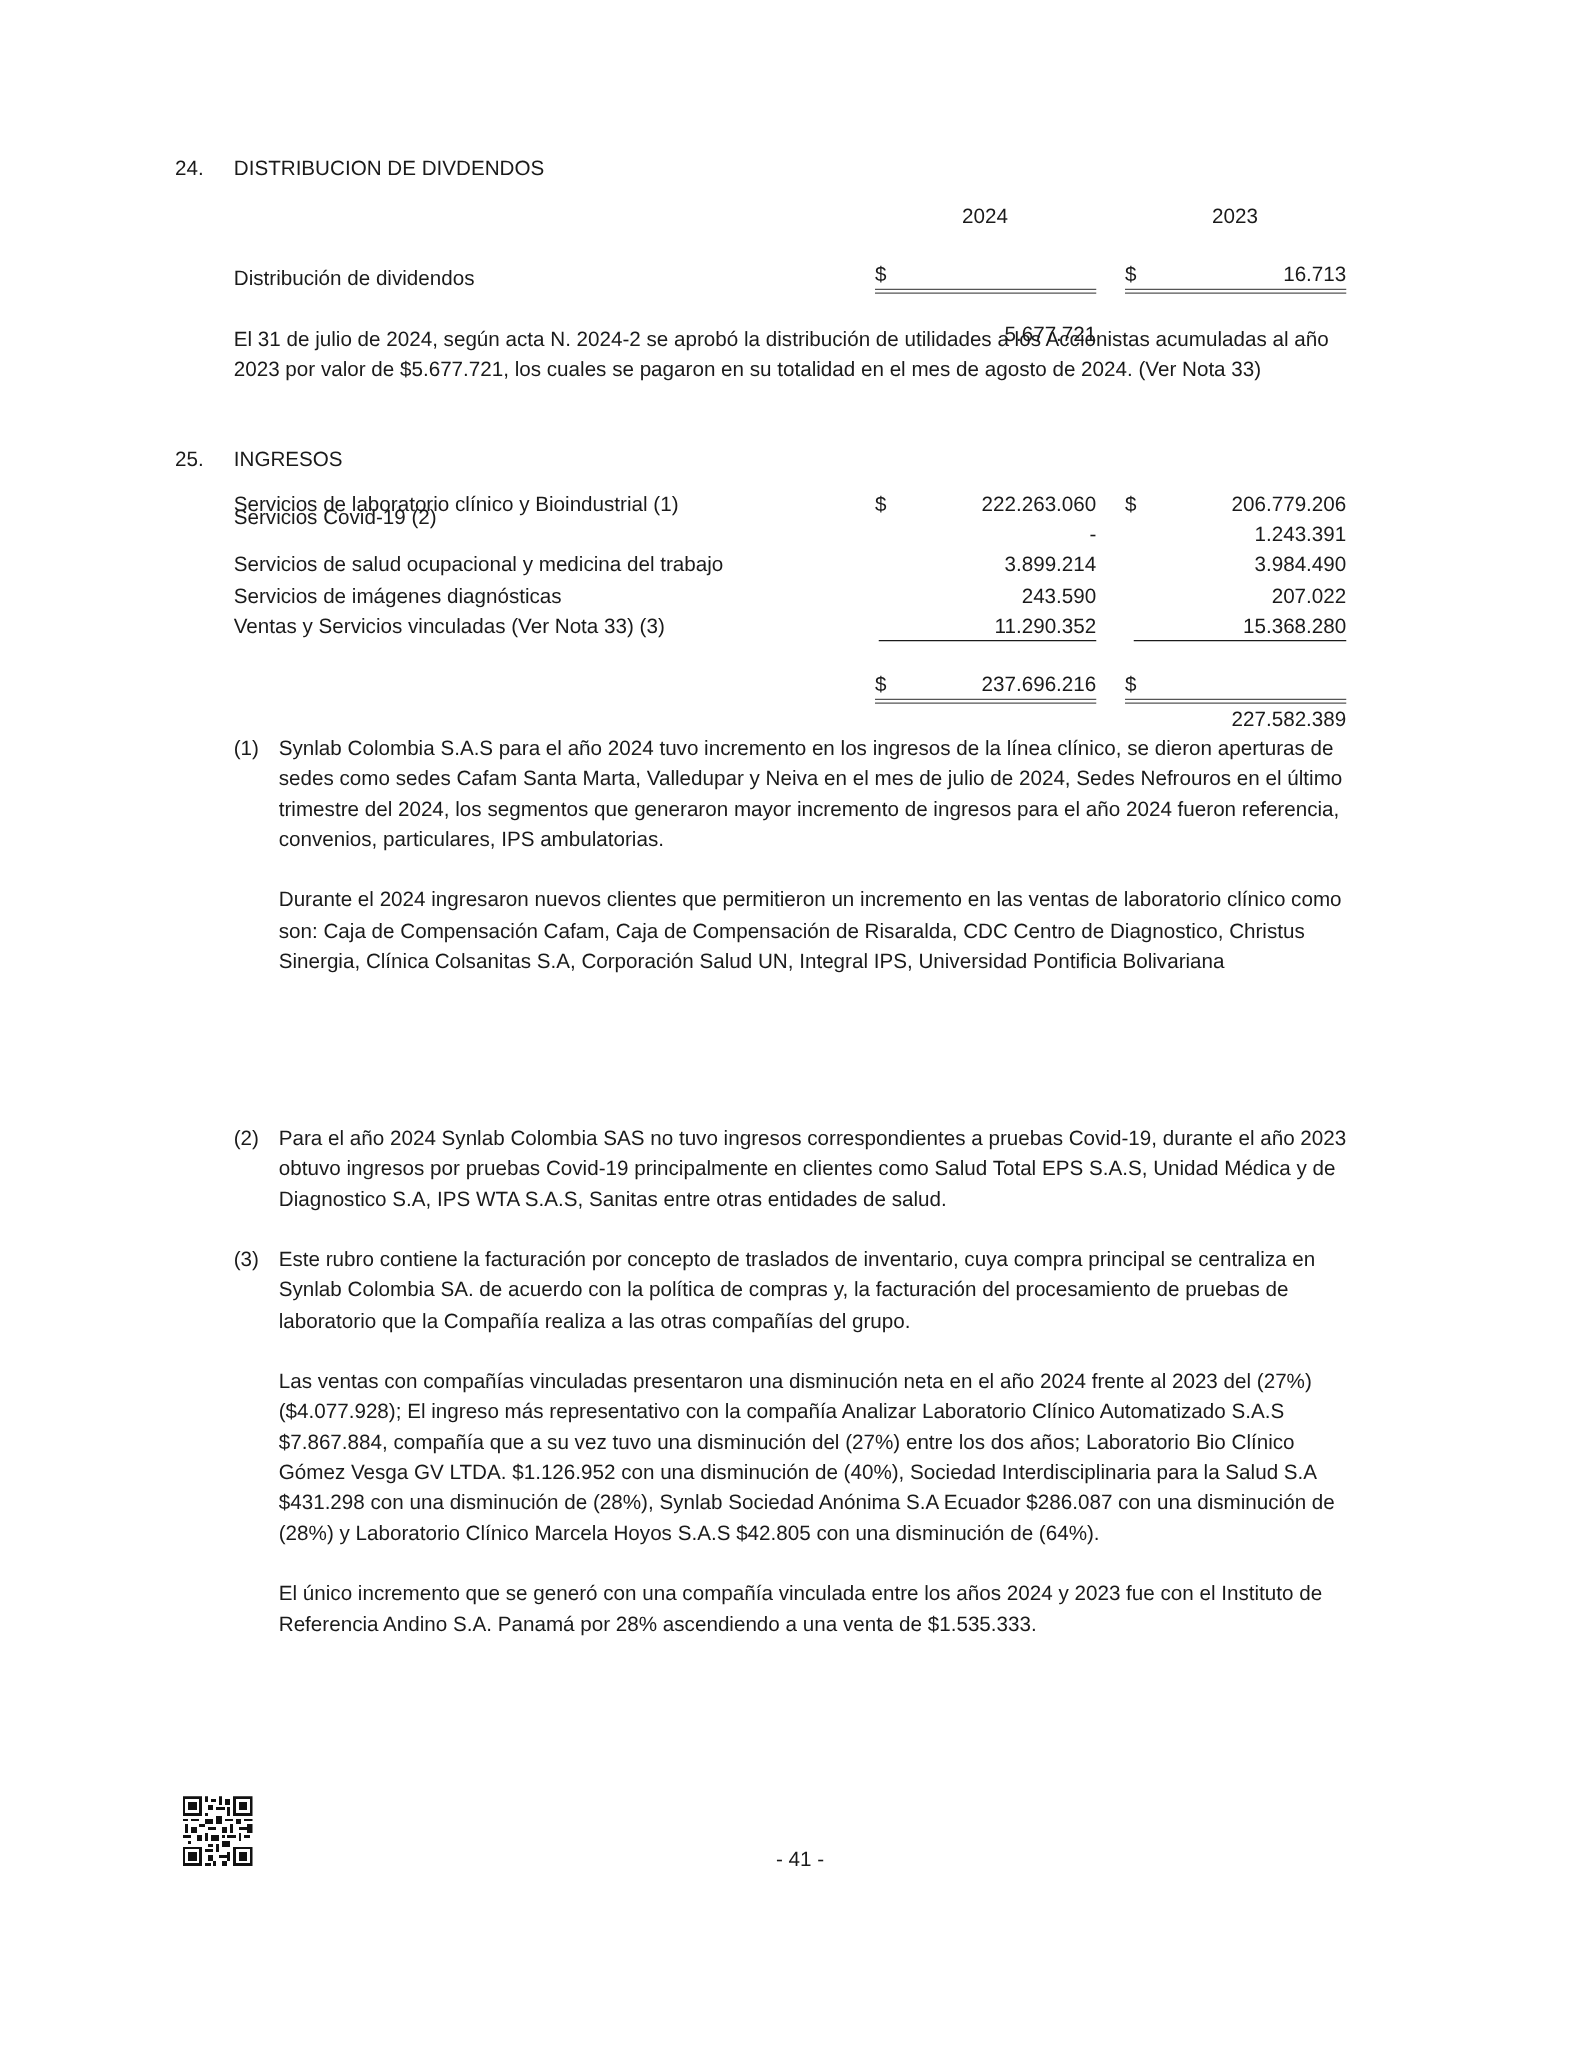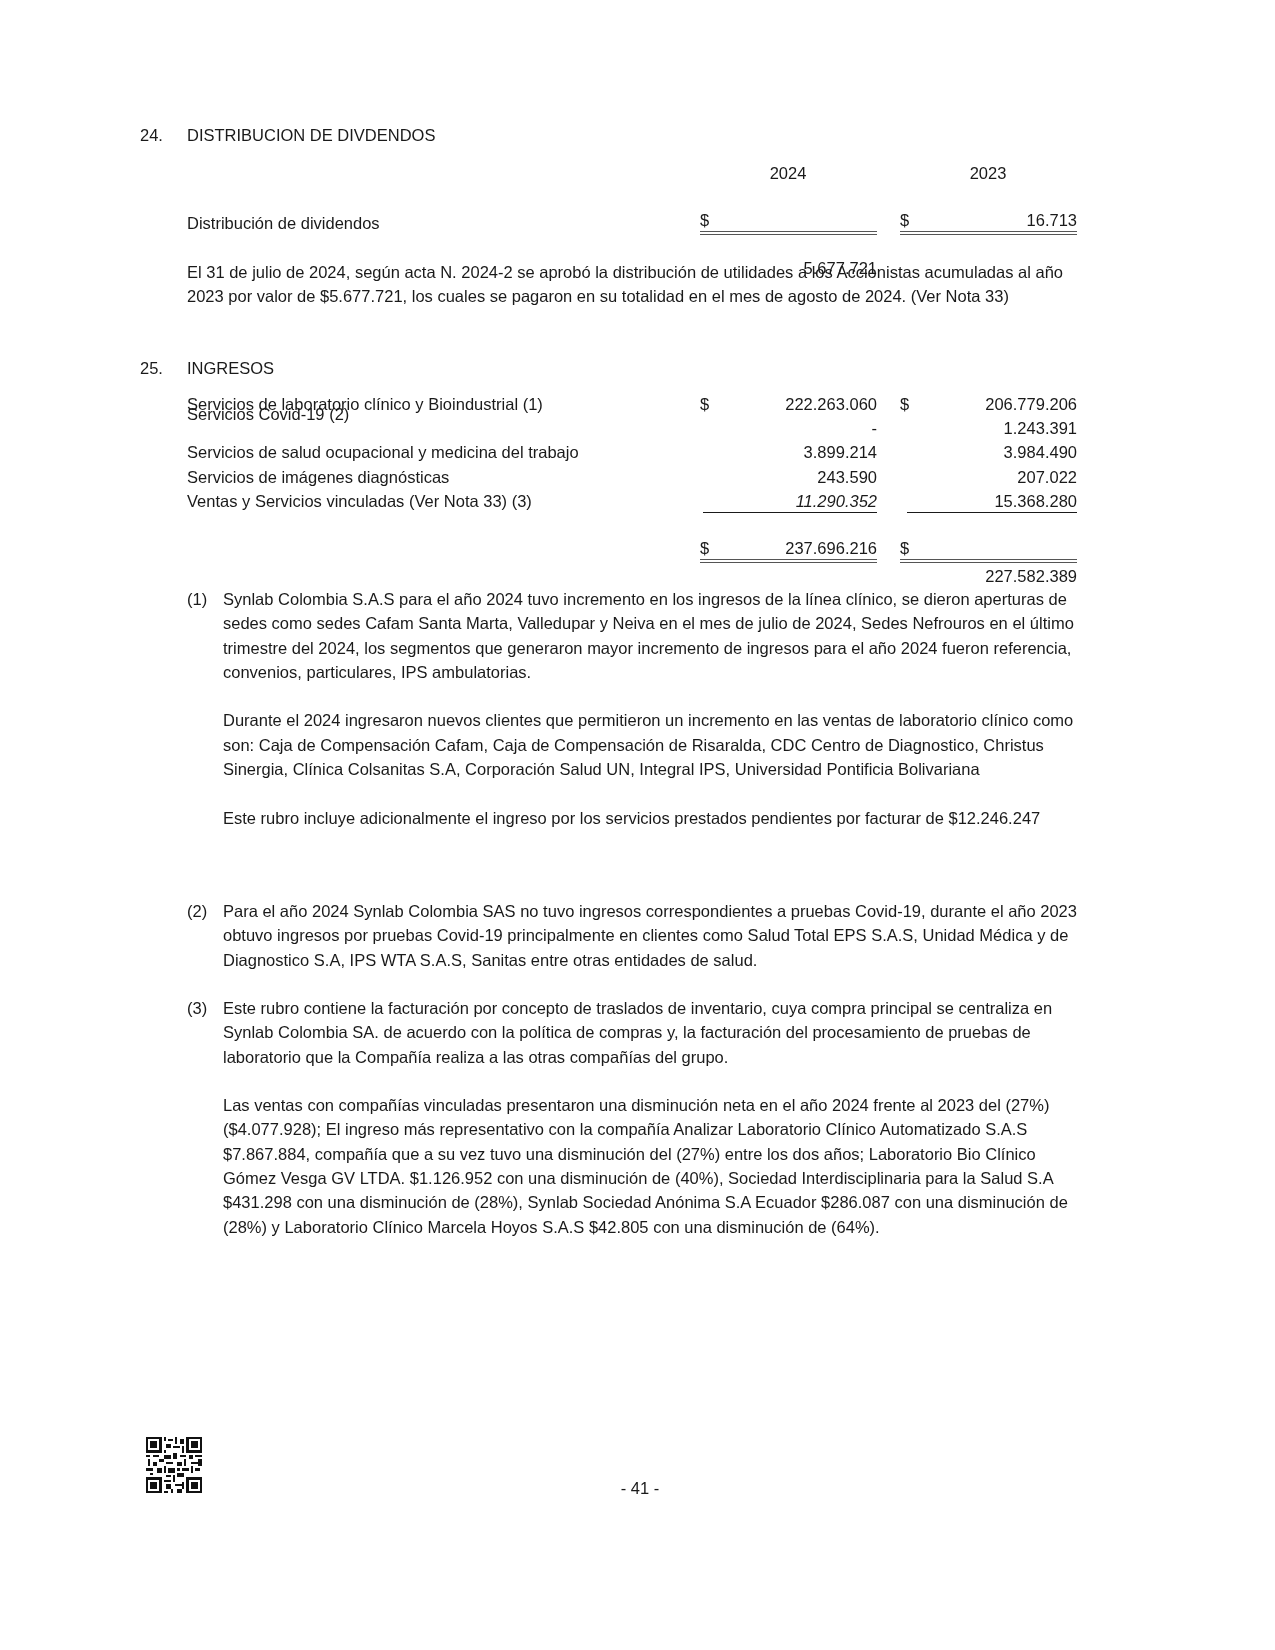--- a/index.html
+++ b/index.html
@@ -57,55 +57,55 @@
     <div class="abs lbl" style="top: 405px;">Servicios Covid-19 (2)</div>
     <div class="abs val" style="top: 419.2px; left: 727px;">-</div>
     <div class="abs val" style="top: 419.2px; left: 927px;">1.243.391</div>
     <div class="abs lbl" style="top: 443.4px;">Servicios de salud ocupacional y medicina del trabajo</div>
     <div class="abs val" style="top: 443.4px; left: 727px;">3.899.214</div>
     <div class="abs val" style="top: 443.4px; left: 927px;">3.984.490</div>
     <div class="abs lbl" style="top: 467.6px;">Servicios de imágenes diagnósticas</div>
     <div class="abs val" style="top: 467.6px; left: 727px;">243.590</div>
     <div class="abs val" style="top: 467.6px; left: 927px;">207.022</div>
     <div class="abs lbl" style="top: 491.8px;">Ventas y Servicios vinculadas (Ver Nota 33) (3)</div>
-    <div class="abs val" style="top: 491.8px; left: 727px; font-style: italic;">11.290.352</div>
+    <div class="abs val" style="top: 491.8px; left: 727px;">11.290.352</div>
     <div class="abs val" style="top: 491.8px; left: 927px;">15.368.280</div>
   </div>
 
 <div class="ul-single" style="left:703px; width:174px; top:512px;"></div>
 <div class="ul-single" style="left:907px; width:170px; top:512px;"></div>
 
 <div class="abs dollar" style="left:700px; top:539px;">$</div>
 <div class="abs val" style="left:727px; top:539px;">237.696.216</div>
 <div class="abs dollar" style="left:900px; top:539px;">$</div>
 <div class="abs val" style="left:927px; top:539px;margin-top:28px;">227.582.389</div>
 <div class="ul-double" style="left:700px; width:177px; top:559px;"></div>
 <div class="ul-double" style="left:900px; width:177px; top:559px;"></div>
 
 <div class="note" style="top:587px;">
   <span class="marker">(1)</span>
   <div class="body">
     <p>Synlab Colombia S.A.S para el año 2024 tuvo incremento en los ingresos de la línea clínico, se dieron aperturas de sedes como sedes Cafam Santa Marta, Valledupar y Neiva en el mes de julio de 2024, Sedes Nefrouros en el último trimestre del 2024, los segmentos que generaron mayor incremento de ingresos para el año 2024 fueron referencia, convenios, particulares, IPS ambulatorias.</p>
     <p>Durante el 2024 ingresaron nuevos clientes que permitieron un incremento en las ventas de laboratorio clínico como son: Caja de Compensación Cafam, Caja de Compensación de Risaralda, CDC Centro de Diagnostico, Christus Sinergia, Clínica Colsanitas S.A, Corporación Salud UN, Integral IPS, Universidad Pontificia Bolivariana</p>
-    <p>Este rubro incluye adicionalmente el ingreso por los servicios prestados pendientes por facturar de $12.246.247</p>
   </div>
 </div>
 
 <div class="note" style="top:899px;">
   <span class="marker">(2)</span>
   <div class="body">
     <p>Para el año 2024 Synlab Colombia SAS no tuvo ingresos correspondientes a pruebas Covid-19, durante el año 2023 obtuvo ingresos por pruebas Covid-19 principalmente en clientes como Salud Total EPS S.A.S, Unidad Médica y de Diagnostico S.A, IPS WTA S.A.S, Sanitas entre otras entidades de salud.</p>
   </div>
 </div>
 
 <div class="note" style="top:996px;">
   <span class="marker">(3)</span>
   <div class="body">
     <p>Este rubro contiene la facturación por concepto de traslados de inventario, cuya compra principal se centraliza en Synlab Colombia SA. de acuerdo con la política de compras y, la facturación del procesamiento de pruebas de laboratorio que la Compañía realiza a las otras compañías del grupo.</p>
     <p>Las ventas con compañías vinculadas presentaron una disminución neta en el año 2024 frente al 2023 del (27%) ($4.077.928); El ingreso más representativo con la compañía Analizar Laboratorio Clínico Automatizado S.A.S  $7.867.884, compañía que a su vez tuvo una disminución del (27%) entre los dos años; Laboratorio Bio Clínico Gómez Vesga GV LTDA. $1.126.952 con una disminución de (40%), Sociedad Interdisciplinaria para la Salud S.A $431.298 con una disminución de (28%), Synlab Sociedad Anónima S.A Ecuador $286.087 con una disminución de (28%) y Laboratorio Clínico Marcela Hoyos S.A.S $42.805 con una disminución de (64%).</p>
+    <p>El único incremento que se generó con una compañía vinculada entre los años 2024 y 2023 fue con el Instituto de Referencia Andino S.A. Panamá por 28% ascendiendo a una venta de $1.535.333.</p>
   </div>
 </div>
 
 <svg class="qr" viewBox="0 0 25 25" shape-rendering="crispEdges">
   <g fill="#111">
     <rect x="0" y="0" width="7" height="7"></rect>
       <rect x="1" y="1" width="5" height="5" fill="#fff"></rect>
       <rect x="2" y="2" width="3" height="3"></rect>
     <rect x="18" y="0" width="7" height="7"></rect>
       <rect x="19" y="1" width="5" height="5" fill="#fff"></rect>

